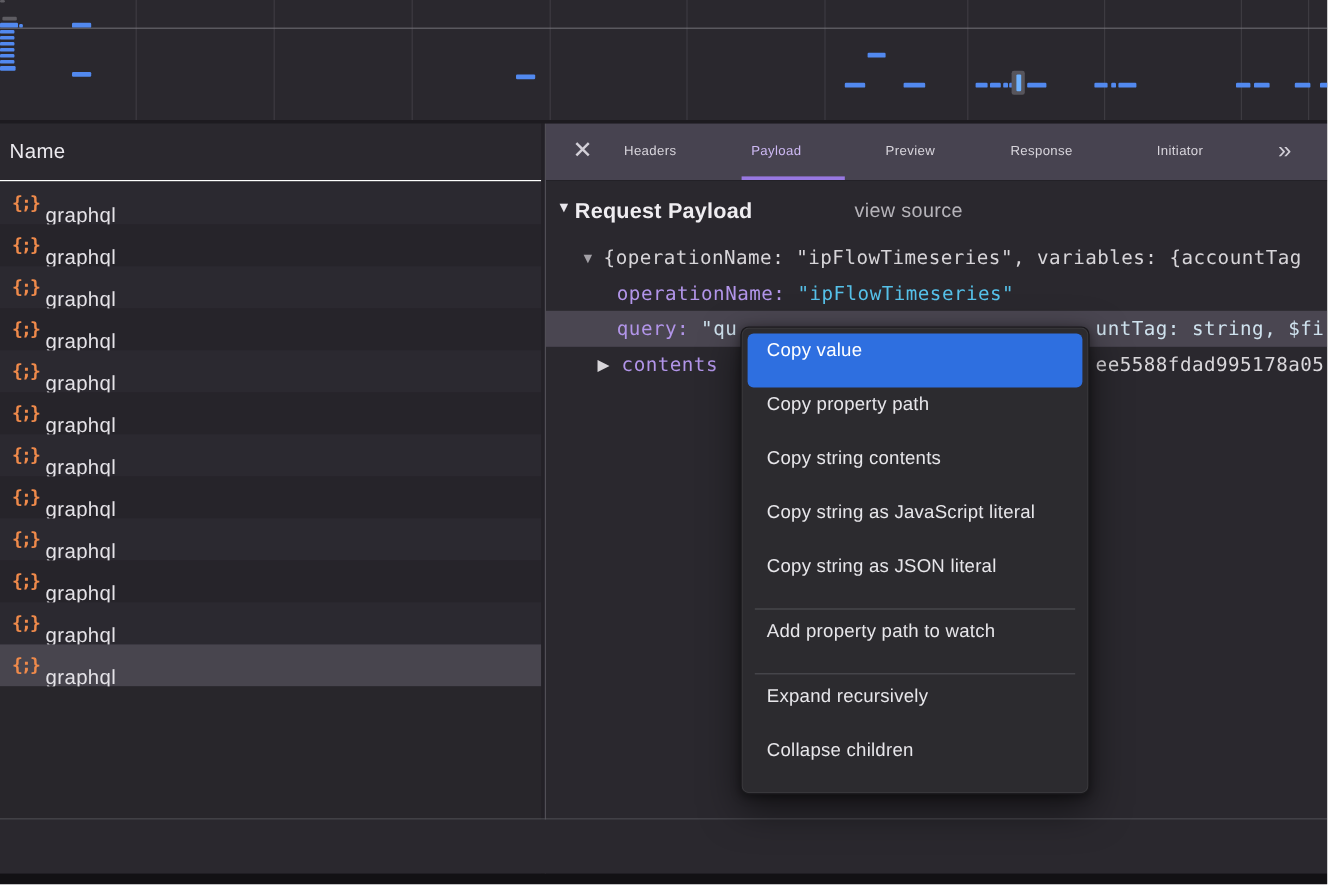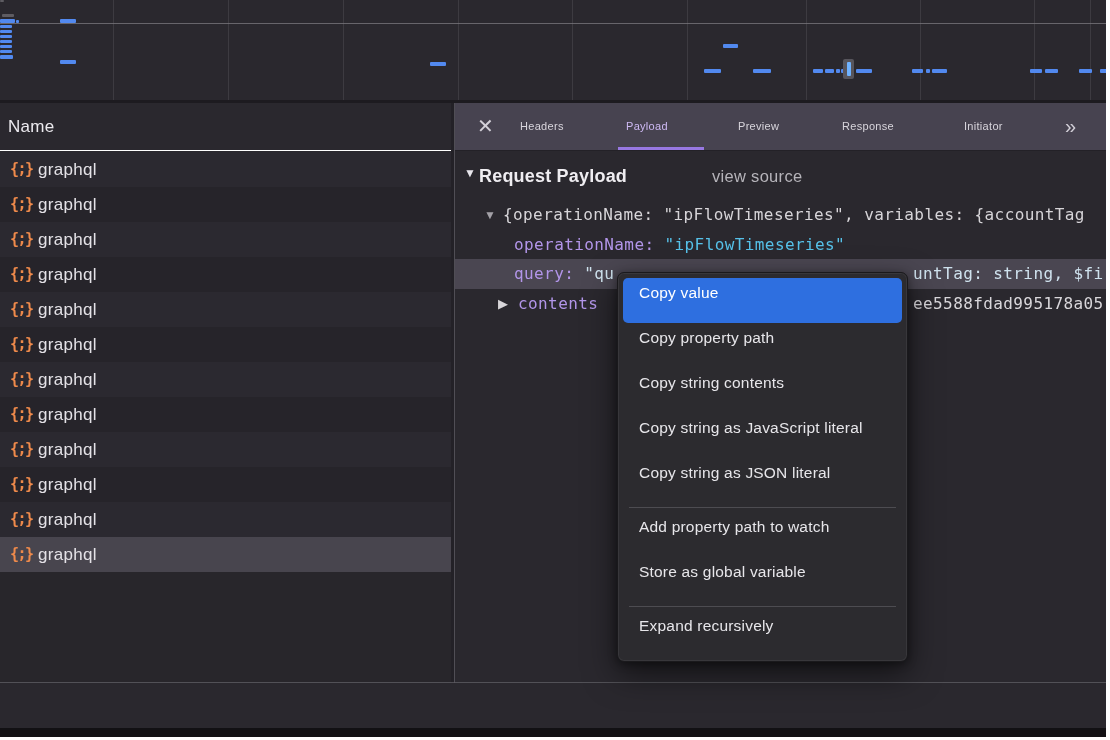--- a/index.html
+++ b/index.html
@@ -23,21 +23,21 @@
   .name-header .label{position:absolute;left:8px;top:0;line-height:47px;font-size:17px;
                       letter-spacing:.3px;color:#eceaef;font-weight:500;}
   .req-list{position:absolute;left:0;top:152px;width:451px;}
   .req-row{position:relative;width:451px;height:35px;line-height:35px;cursor:default;}
   .req-row:nth-child(odd){background:#2b2930;}
   .req-row:nth-child(even){background:#26242a;}
   .req-row.selected{background:#48454e;}
   .req-row .json-ico{position:absolute;left:10px;top:0;line-height:35px;
                      font-family:"DejaVu Sans Mono",monospace;font-weight:bold;font-size:15px;
                      letter-spacing:-1.5px;color:#ef8a4b;}
-  .req-row .req-label{position:absolute;left:38px;top:0;line-height:35px;font-size:17px;
+  .req-row .req-label{position:absolute;left:38px;top:10px;line-height:35px;font-size:17px;
                       letter-spacing:.3px;color:#e4e2e7;}
   .list-void{position:absolute;left:0;top:572px;width:451px;height:110px;background:#28262b;}
 
   
   .v-divider{position:absolute;left:451px;top:103px;width:3px;height:625px;background:#232127;}
   .v-line{position:absolute;left:454px;top:103px;width:1px;height:625px;background:#504e55;}
 
   
   .tabbar{position:absolute;left:455px;top:103px;width:651px;height:48px;background:#474350;
           border-bottom:1px solid #232127;box-sizing:border-box;}
@@ -236,18 +236,18 @@
   <div class="bottom-strip"></div>
 
   <div class="ctx-menu">
       <div class="menu-item highlight">Copy value</div>
       <div class="menu-item">Copy property path</div>
       <div class="menu-item">Copy string contents</div>
       <div class="menu-item">Copy string as JavaScript literal</div>
       <div class="menu-item">Copy string as JSON literal</div>
       <div class="menu-sep"></div>
       <div class="menu-item">Add property path to watch</div>
-      <div class="menu-item">Store as global variable</div>
       <div class="menu-sep"></div>
       <div class="menu-item">Expand recursively</div>
+      <div class="menu-item">Collapse children</div>
     </div>
 
 </div>
 
 </body></html>

